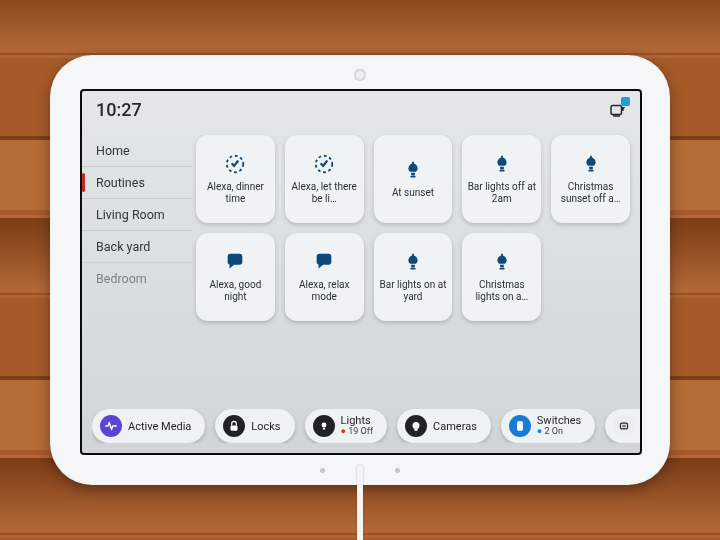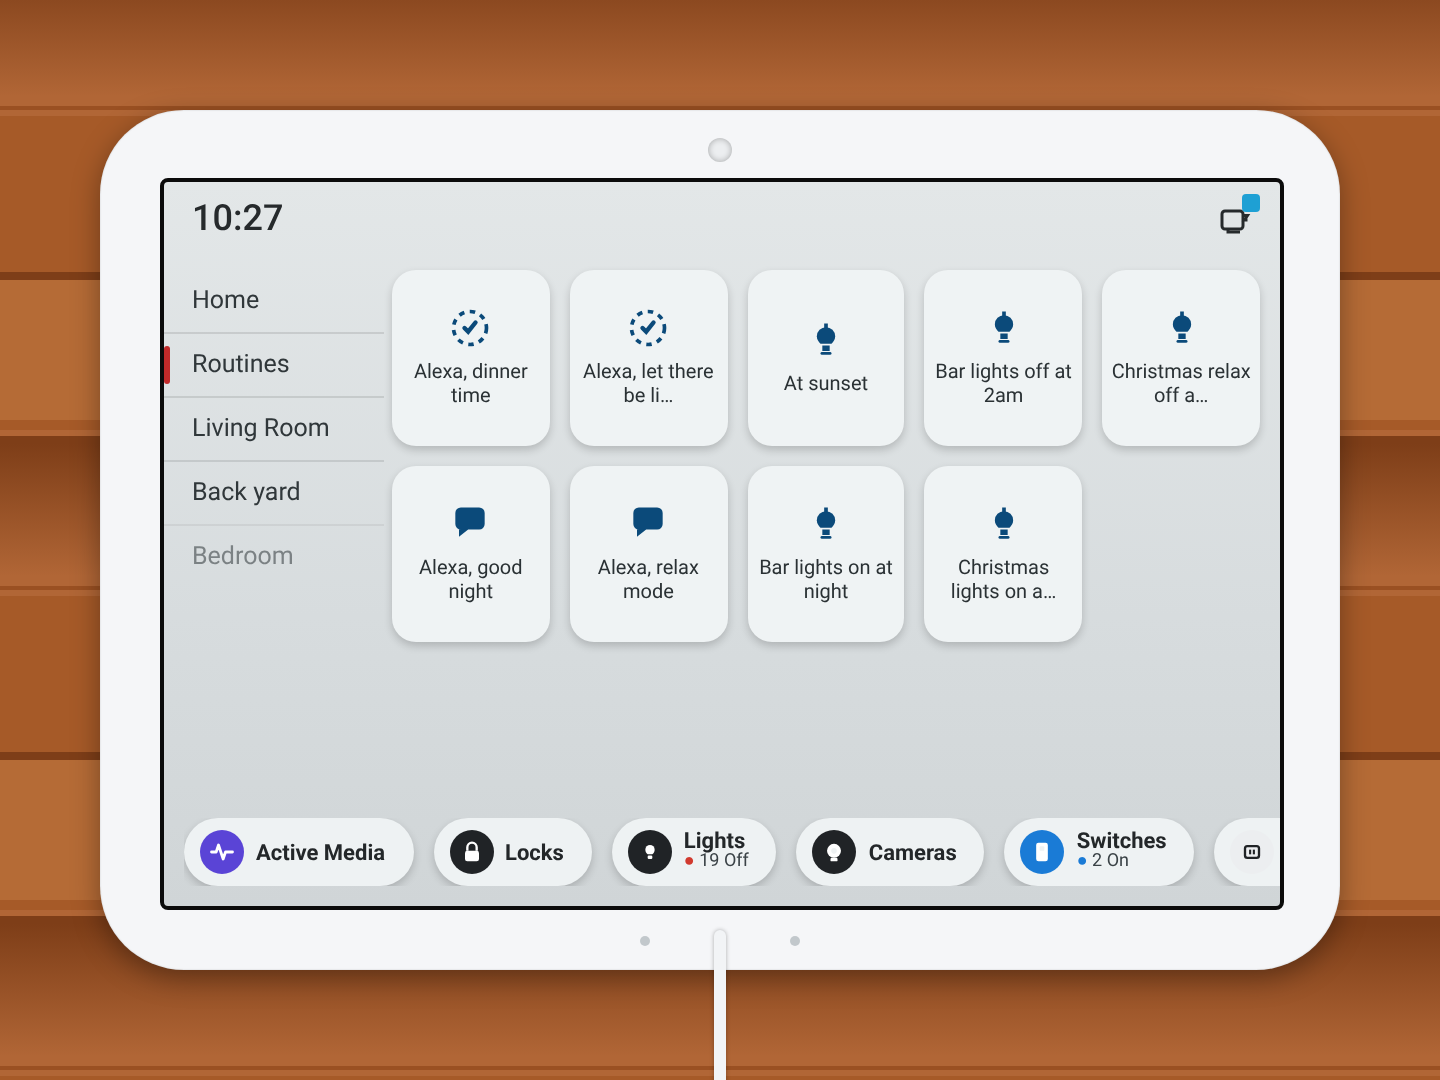--- a/index.html
+++ b/index.html
@@ -54,21 +54,21 @@
   .card .lbl { font-size:10px; line-height:12px; color:#2a3134; max-width:100%; overflow:hidden;
     display:-webkit-box; -webkit-line-clamp:2; -webkit-box-orient:vertical; }
   
   .pillbar { position:absolute; left:10px; right:0; bottom:10px; display:flex; gap:10px; overflow:hidden; }
   .pill {
     flex:none; background:#eef2f3; border-radius:22px; box-shadow:0 2px 4px rgba(0,0,0,.18);
     display:flex; align-items:center; padding:6px 14px 6px 8px; cursor:pointer; height:34px; box-sizing:border-box;
   }
   .pill .picon{ width:22px; height:22px; border-radius:50%; display:flex; align-items:center; justify-content:center; margin-right:6px; flex:none; }
   .pill .ptext{ display:flex; flex-direction:column; line-height:11px; }
-  .pill .plabel{ font-size:11px; font-weight:700; color:#232729; }
+  .pill .plabel{ font-size:11px; font-weight:400; color:#232729; }
   .pill .psub{ font-size:9px; color:#3a4246; }
   .psub .dot-red::before{ content:"● "; color:#d13a2e; }
   .psub .dot-blue::before{ content:"● "; color:#1a7bd6; }
 </style>
 </head>
 <body>
 
 <div class="wood">
   <div class="bezel">
     <div class="camera"></div>
@@ -122,39 +122,39 @@
               <div class="card">
                 <span class="ico"><svg width="22" height="22" viewBox="0 0 24 24">
                     <use href="#ic-lamp"></use>
                   </svg></span>
                 <span class="lbl">Bar lights off at 2am</span>
               </div>
               <div class="card">
                 <span class="ico"><svg width="22" height="22" viewBox="0 0 24 24">
                     <use href="#ic-lamp"></use>
                   </svg></span>
-                <span class="lbl">Christmas relax off a…</span>
+                <span class="lbl">Christmas sunset off a…</span>
               </div>
               <div class="card">
                 <span class="ico"><svg width="22" height="22" viewBox="0 0 24 24">
                     <use href="#ic-speech"></use>
                   </svg></span>
                 <span class="lbl">Alexa, good night</span>
               </div>
               <div class="card">
                 <span class="ico"><svg width="22" height="22" viewBox="0 0 24 24">
                     <use href="#ic-speech"></use>
                   </svg></span>
                 <span class="lbl">Alexa, relax mode</span>
               </div>
               <div class="card">
                 <span class="ico"><svg width="22" height="22" viewBox="0 0 24 24">
                     <use href="#ic-lamp"></use>
                   </svg></span>
-                <span class="lbl">Bar lights on at night</span>
+                <span class="lbl">Bar lights on at yard</span>
               </div>
               <div class="card">
                 <span class="ico"><svg width="22" height="22" viewBox="0 0 24 24">
                     <use href="#ic-lamp"></use>
                   </svg></span>
                 <span class="lbl">Christmas lights on a…</span>
               </div>
             </div>
         </div>
       </div>

